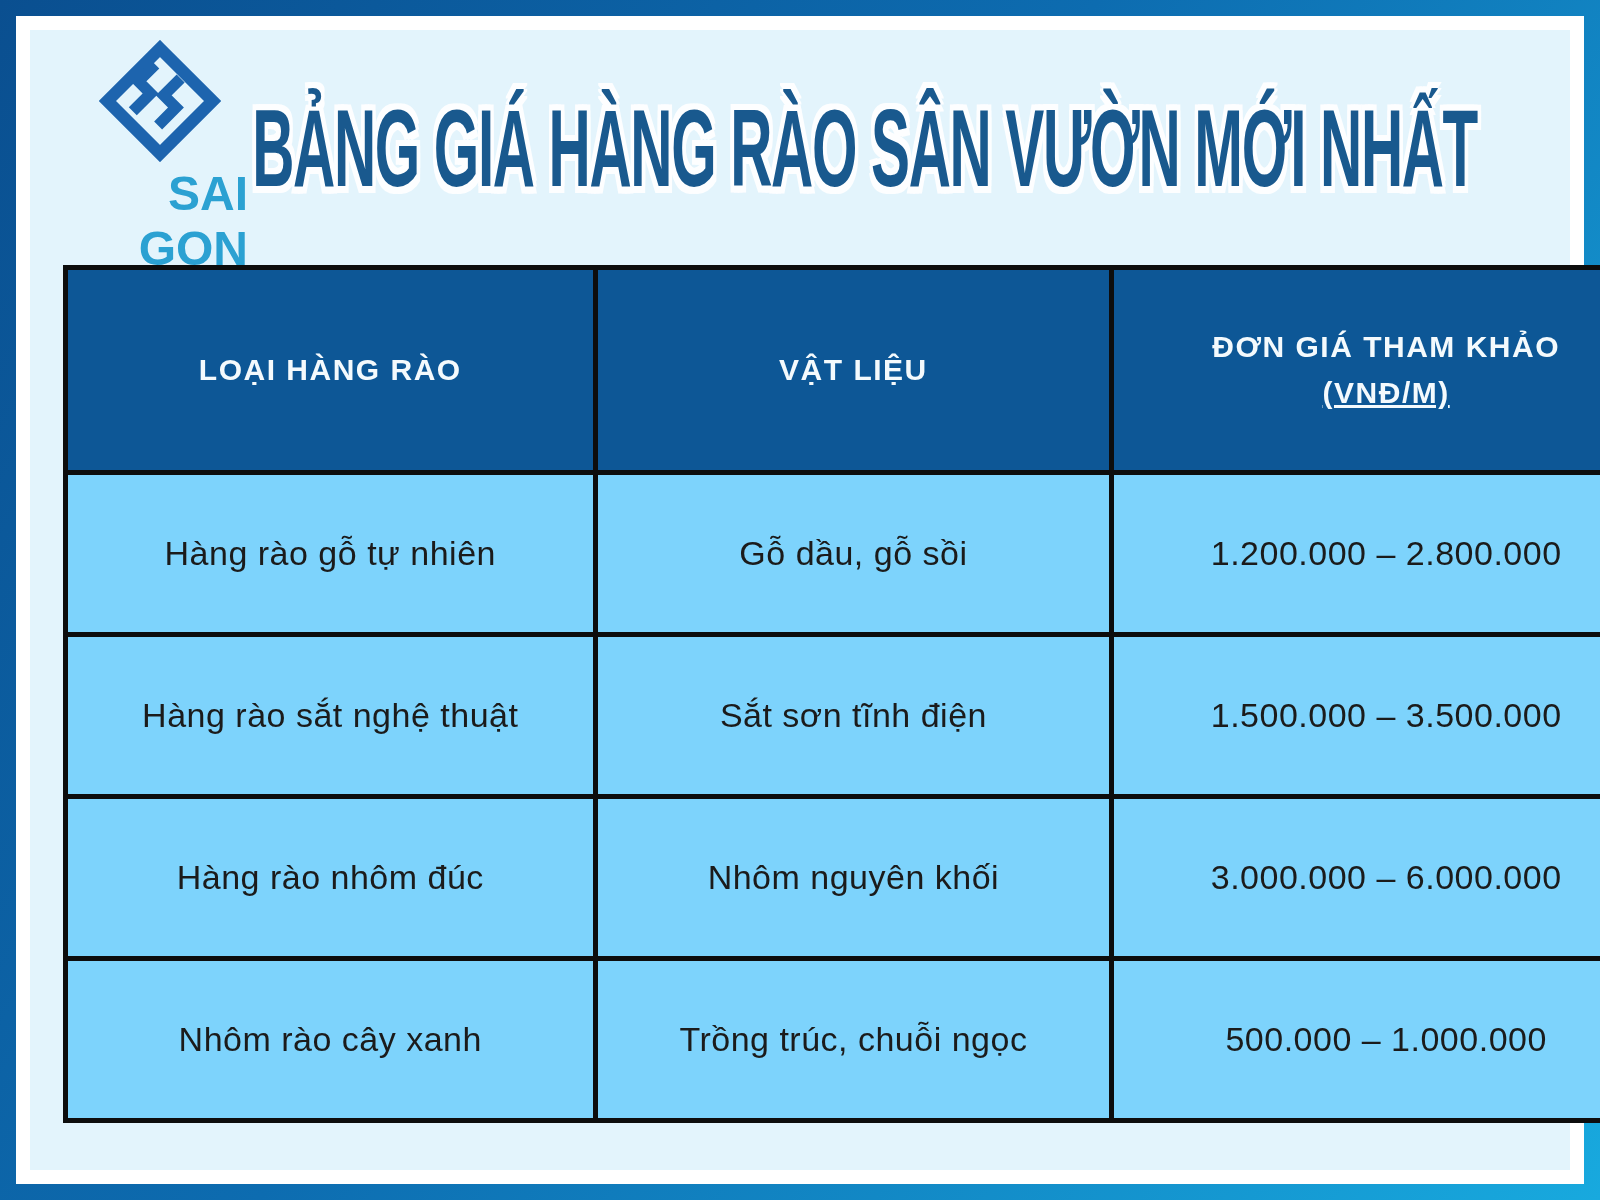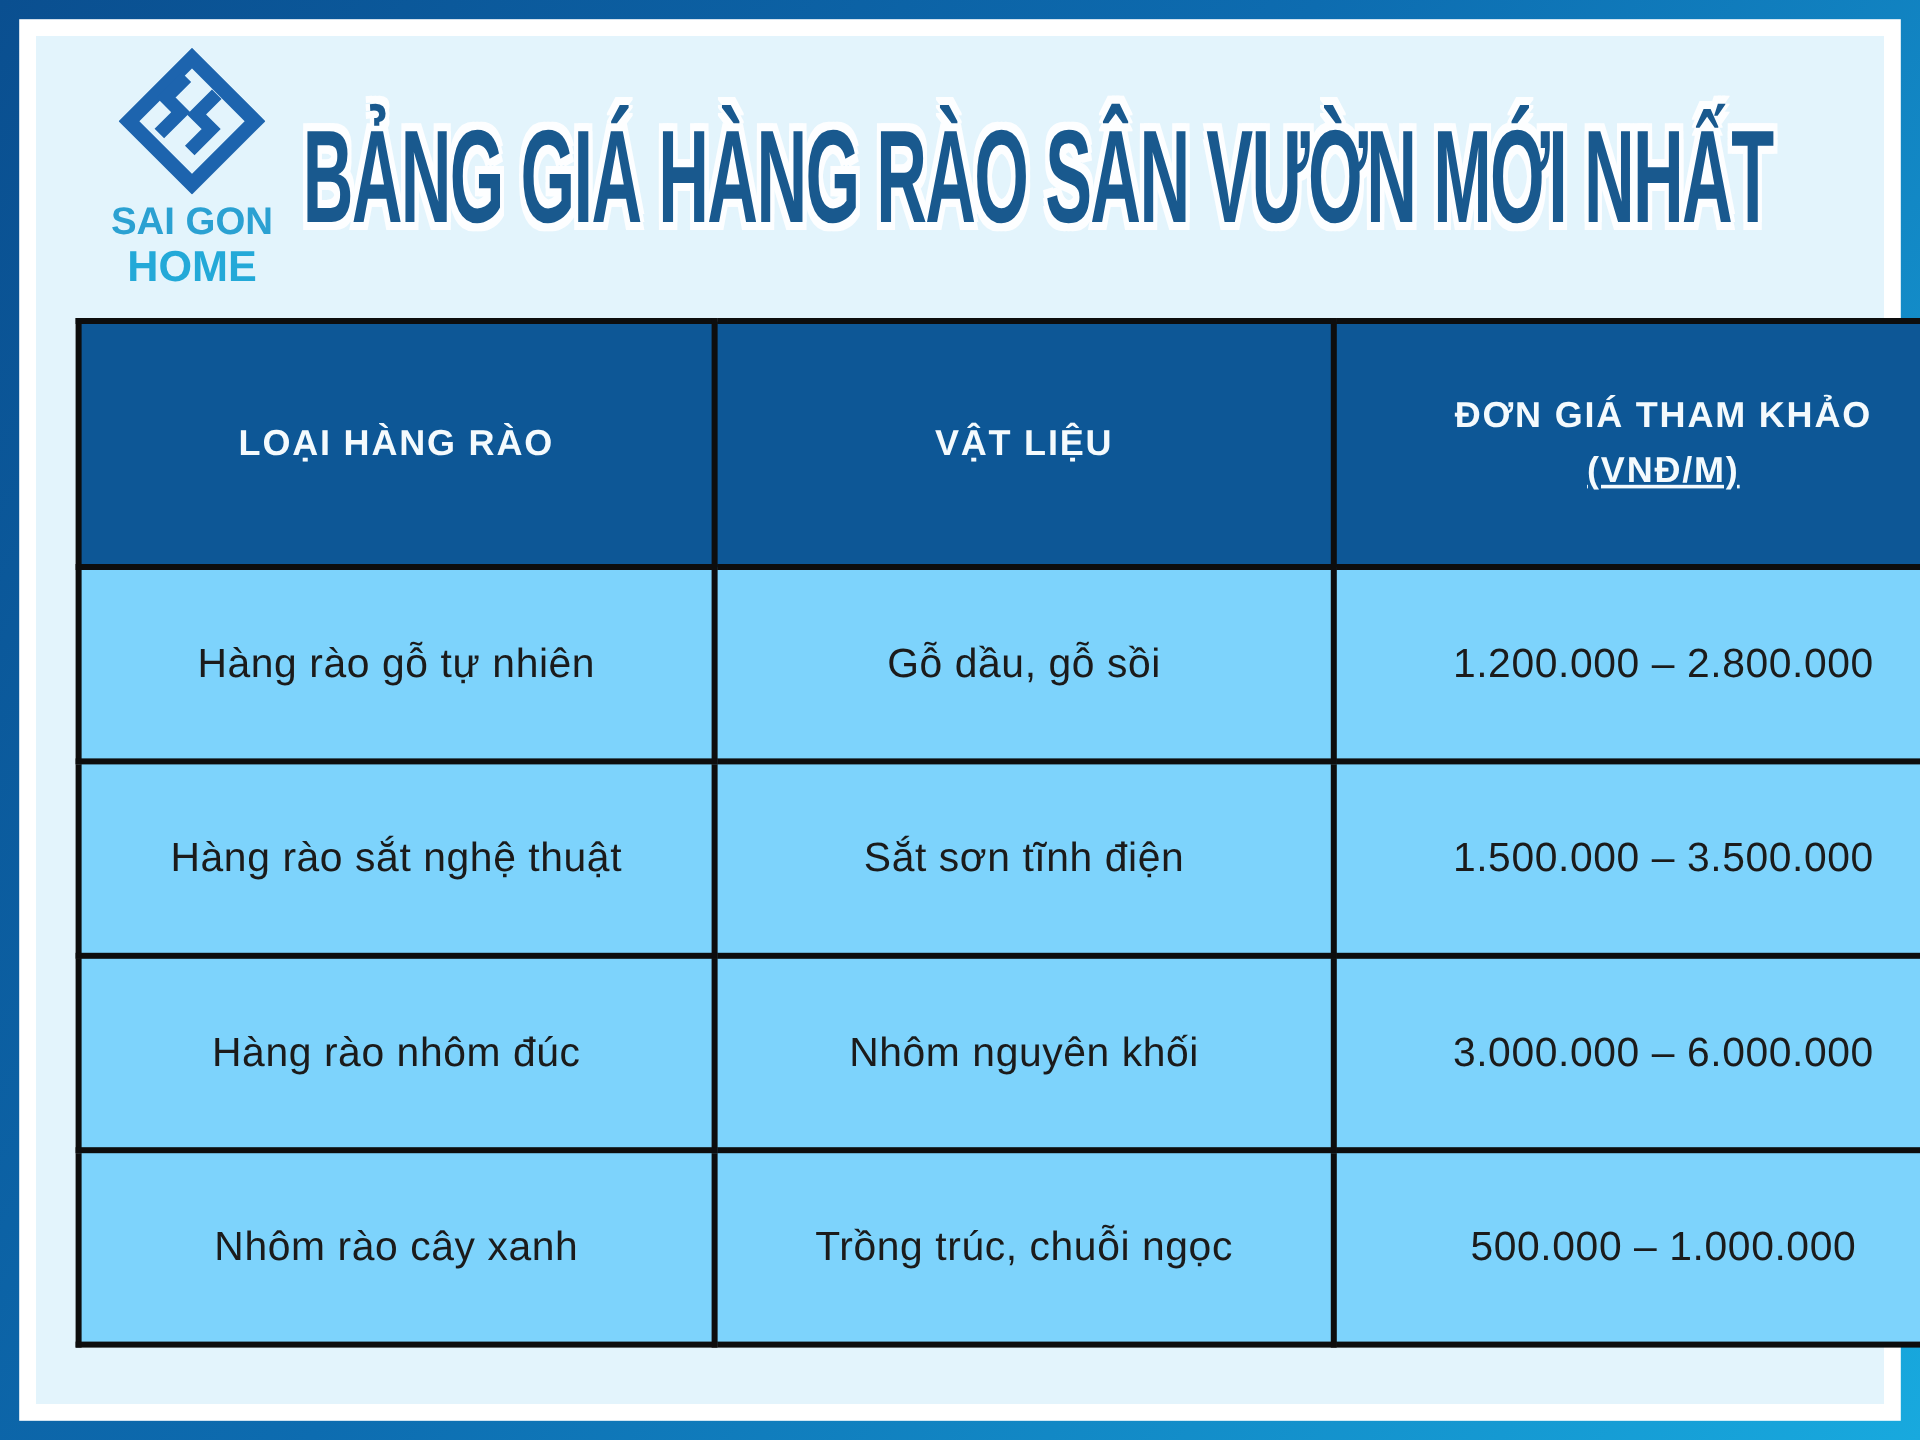--- a/index.html
+++ b/index.html
@@ -20,22 +20,23 @@
   }
 
   
   .logo {
     position: absolute; left: 72px; top: 40px; width: 176px;
     text-align: center;
   }
   .logo svg { display: block; margin: 0 auto; }
   .logo-line1 {
     display: block; margin-top: 4px;
-    font-weight: bold; font-size: 32px; letter-spacing: 0px;
+    font-weight: bold; font-size: 48px; letter-spacing: 0px;
     color: #2ba1d2;
+    text-align: right;
   }
   .logo-line2 {
     display: block; margin-top: -2px;
     font-weight: bold; font-size: 36px;
     color: #23a9d8;
   }
 
   
   .title-wrap {
     position: absolute; left: 280px; top: 48px; width: 1170px; height: 150px;

